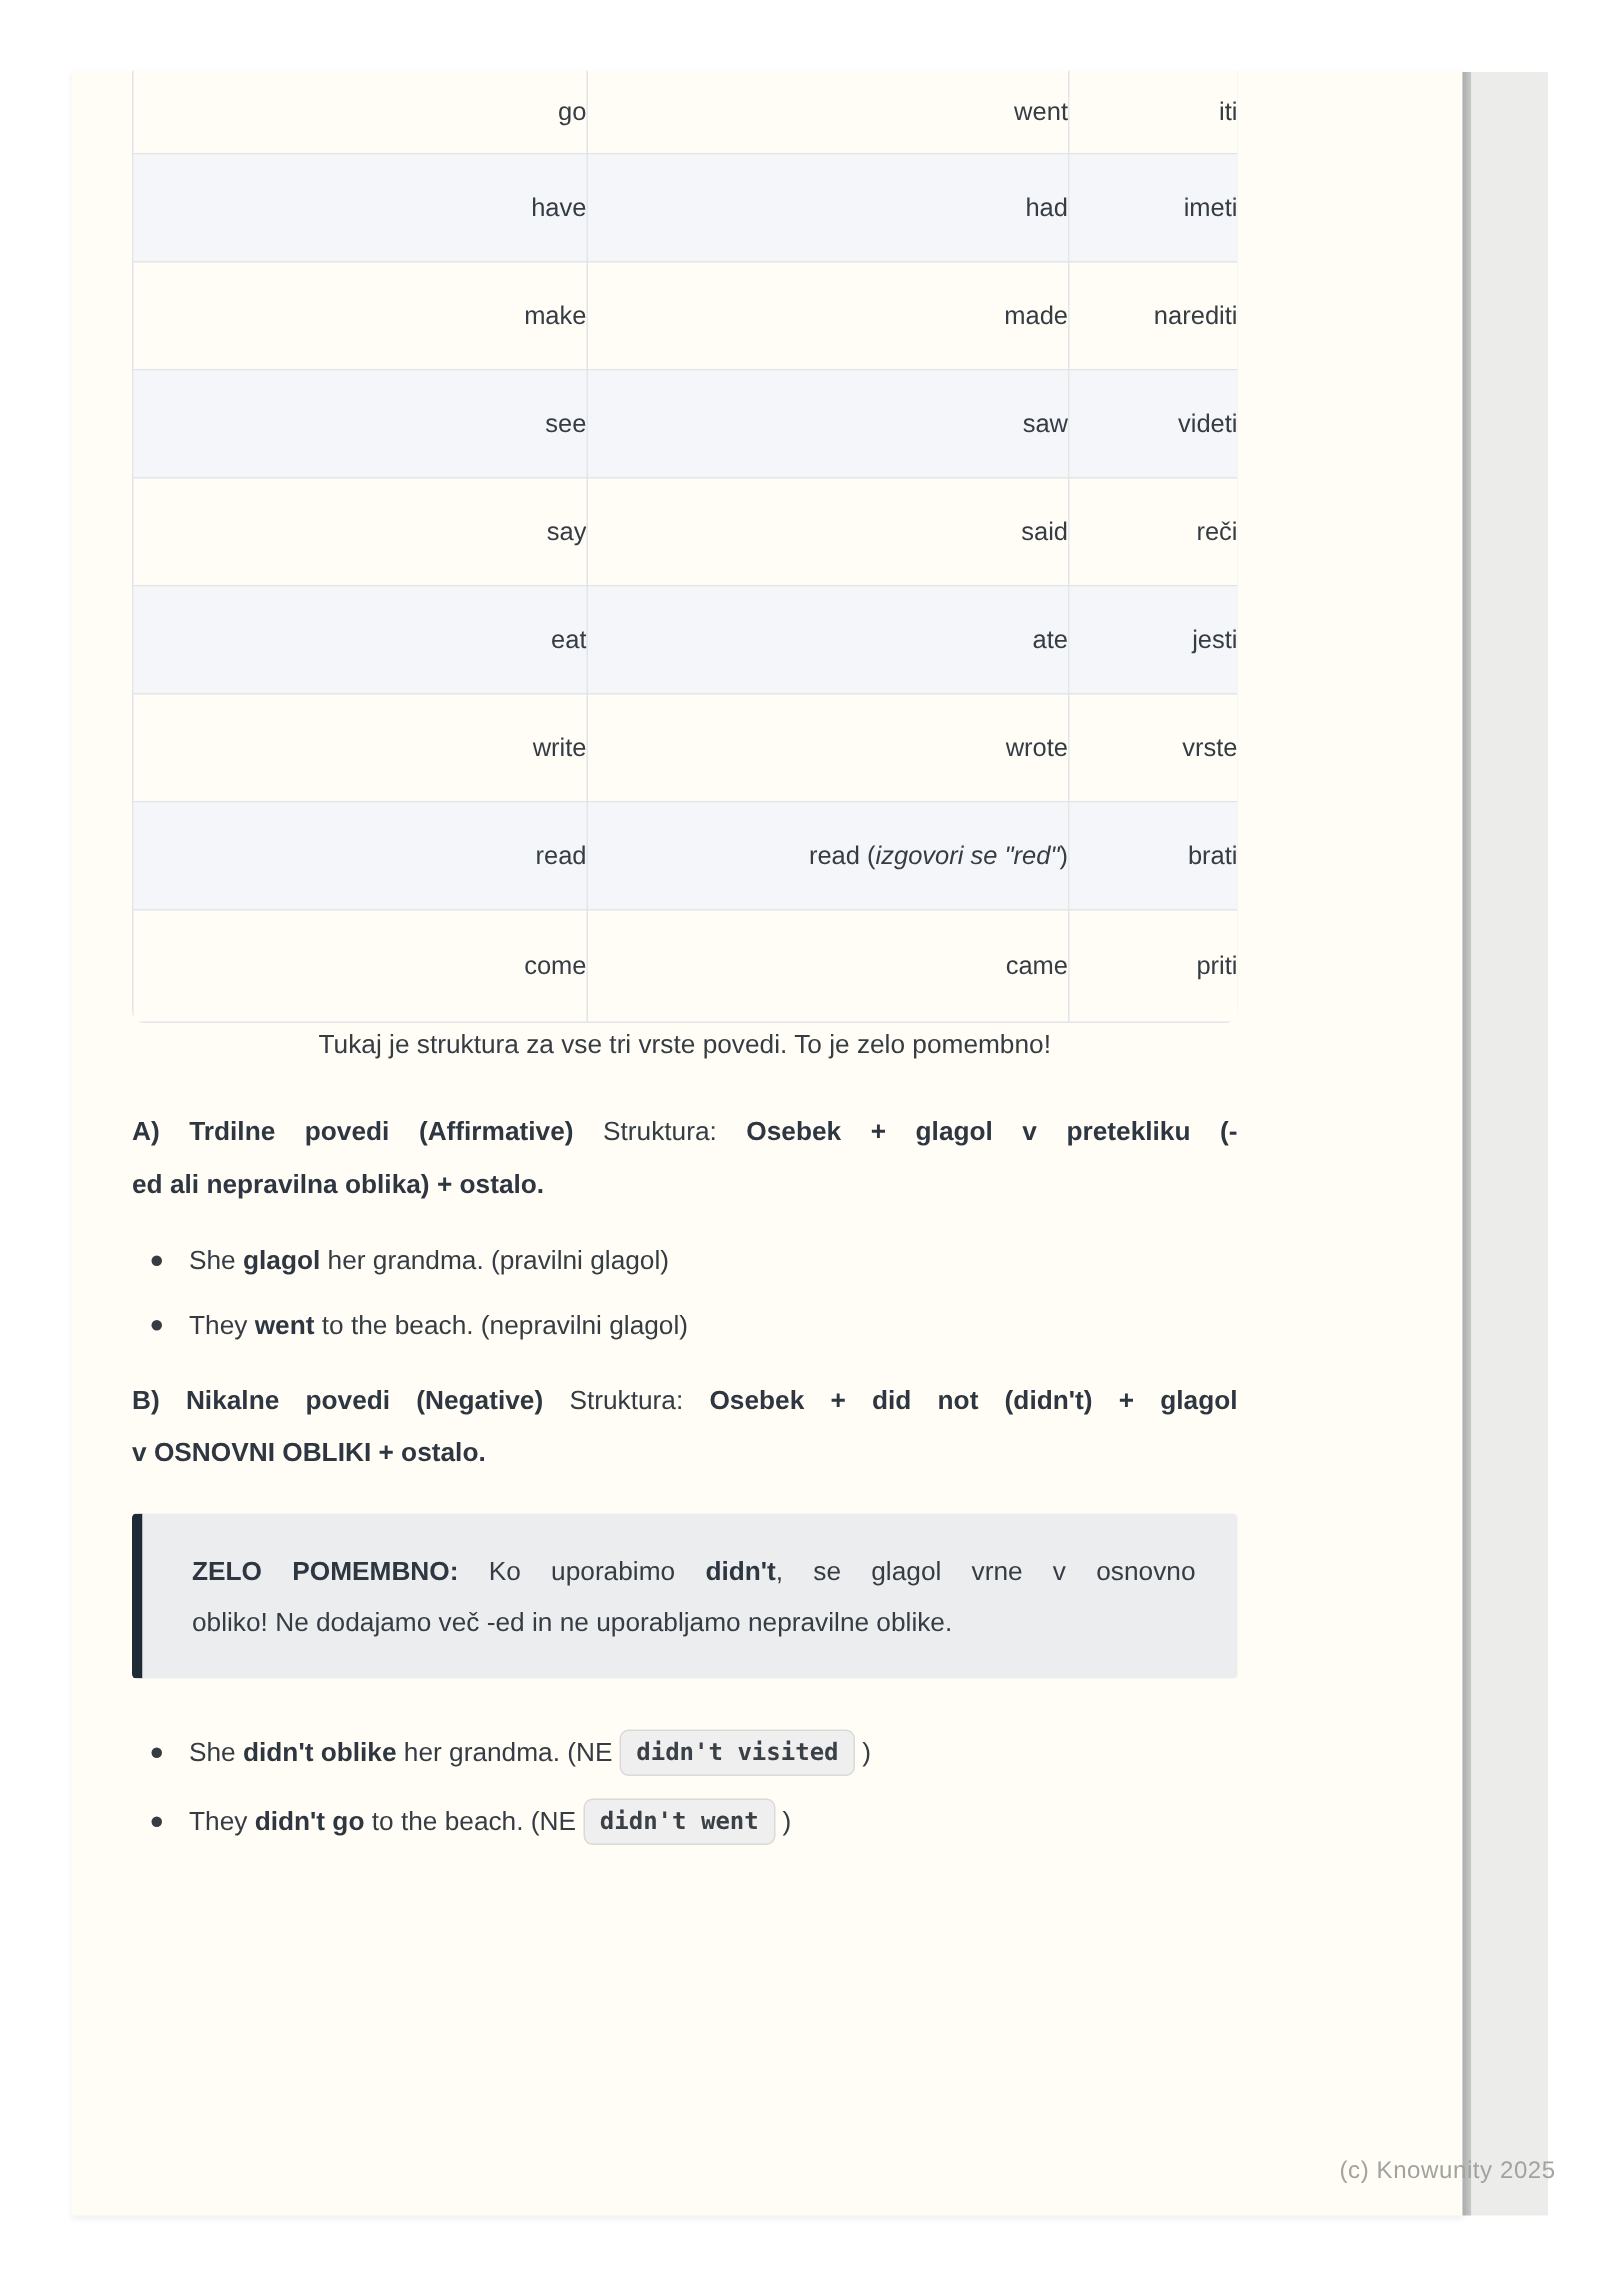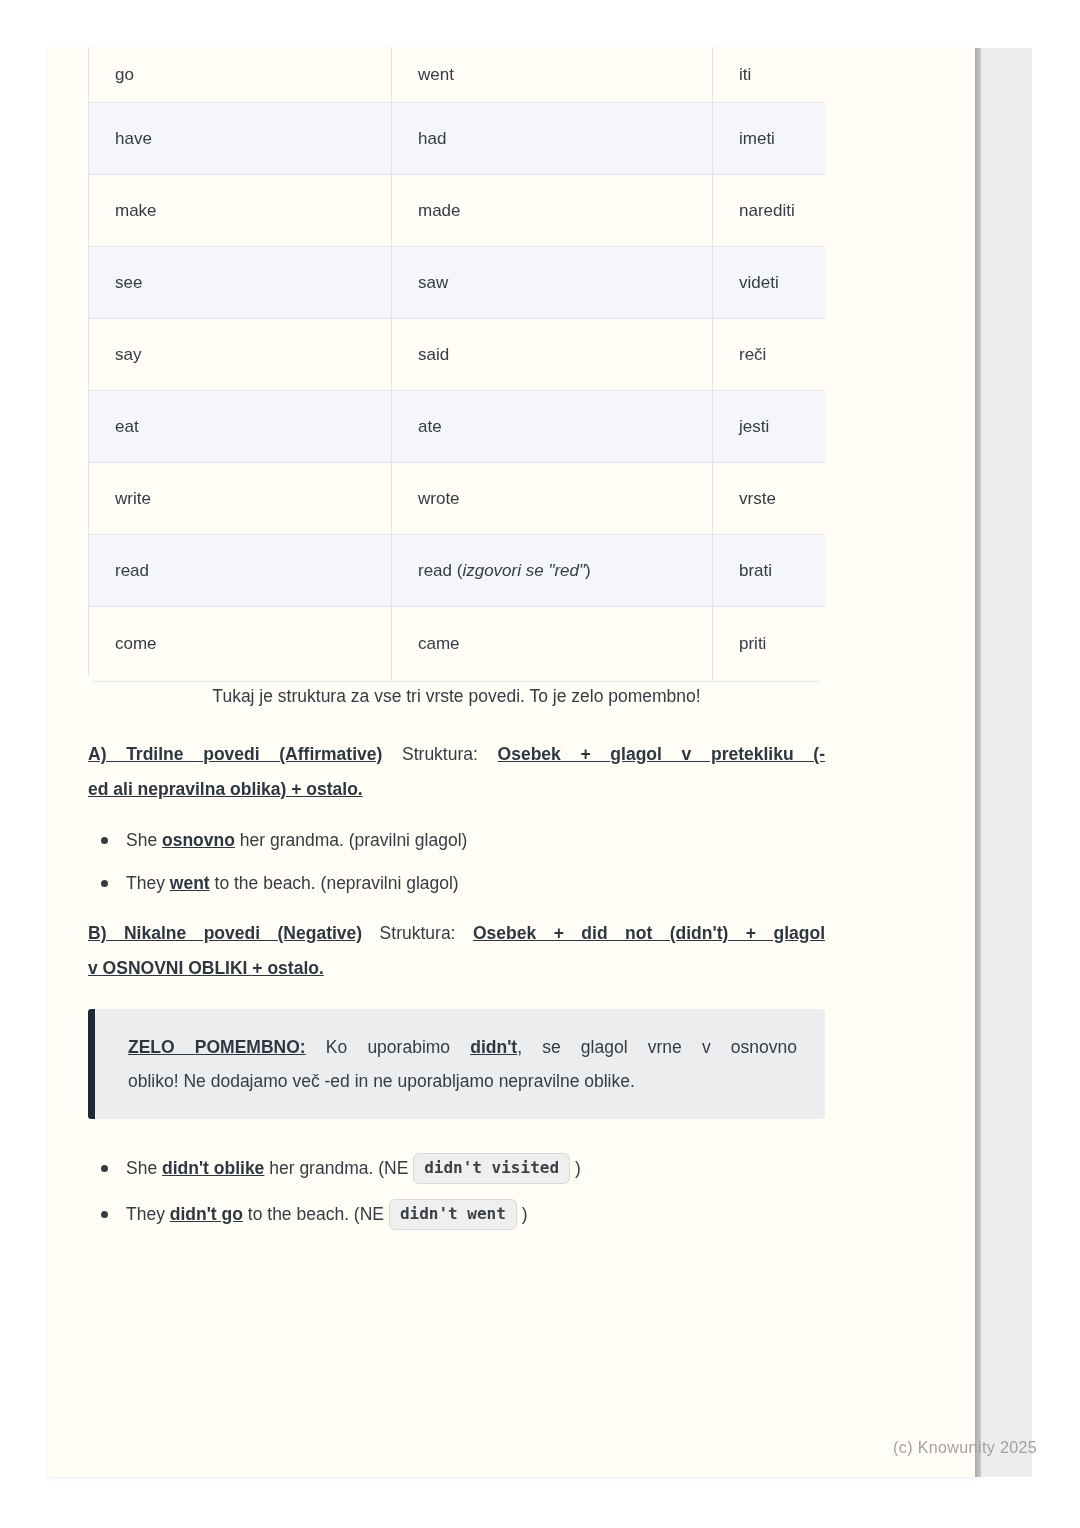--- a/index.html
+++ b/index.html
@@ -20,39 +20,39 @@
   .table-wrap{width:737px;border-radius:0 0 8px 8px;overflow:hidden;}
   table.verbs{
     width:737px;border-collapse:collapse;table-layout:fixed;
     font-size:17px;color:var(--text,#353C44);
   }
   table.verbs td{
     border:1px solid var(--border,#E2E5E9);
     padding:0 0 0 26px;vertical-align:middle;height:71px;
     overflow:hidden;white-space:nowrap;
   }
-  table.verbs tr td{border-top:none;}
+  table.verbs tr td{border-top:none;text-align:right;}
   table.verbs tr:first-child td{height:55px;}
   table.verbs tr:nth-child(9) td{height:74px;}
   table.verbs tr:nth-child(even) td{background:var(--row-alt,#F4F6F9);}
   table.verbs td:first-child{border-left:1px solid var(--border,#E2E5E9);}
   table.verbs em{font-style:italic;}
 
   
   h2.sec{
     margin:42px 0 24px;font-size:25px;line-height:34px;font-weight:700;
     color:var(--heading,#2E3741);letter-spacing:.1px;
   }
   p.intro{margin:0 0 27px;font-size:17.5px;line-height:28px;text-align:center;}
   .rich{font-size:17.5px;}
   .struct{margin:0 0 23px;}
   .struct .jline{line-height:35px;}
   .jline{text-align:justify;text-align-last:justify;}
   .jline:last-child{text-align-last:left;}
-  .b{font-weight:700;color:var(--heading,#2E3741);text-decoration:underline;}
+  .b{font-weight:700;color:var(--heading,#2E3741);}
 
   ul.examples{list-style:none;margin:0;padding:0;}
   ul.ex-small{margin-bottom:11px;}
   ul.examples li{position:relative;padding-left:38px;font-size:17.5px;}
   ul.ex-small li{line-height:20px;margin-bottom:23px;}
   ul.ex-code{margin-top:34px;}
   ul.ex-code li{line-height:30px;margin-bottom:15px;}
   ul.examples li::before{
     content:"";position:absolute;left:13px;width:7px;height:7px;border-radius:50%;
     background:var(--text,#353C44);
@@ -157,21 +157,21 @@
 
     <p class="intro">Tukaj je struktura za vse tri vrste povedi. To je zelo pomembno!</p>
 
     <div class="rich struct">
         <div class="jline"><span class="b">A) Trdilne povedi (Affirmative)</span><span> Struktura: </span><span class="b">Osebek + glagol v pretekliku (-</span></div>
         <div class="jline"><span class="b">ed ali nepravilna oblika) + ostalo.</span></div>
       </div>
 
     <ul class="examples ex-small">
       <li>
-        <span class="rich"><span>She </span><span class="b">osnovno</span><span> her grandma. (pravilni glagol)</span></span>
+        <span class="rich"><span>She </span><span class="b">glagol</span><span> her grandma. (pravilni glagol)</span></span>
       </li>
       <li>
         <span class="rich"><span>They </span><span class="b">went</span><span> to the beach. (nepravilni glagol)</span></span>
       </li>
     </ul>
 
     <div class="rich struct">
         <div class="jline"><span class="b">B) Nikalne povedi (Negative)</span><span> Struktura: </span><span class="b">Osebek + did not (didn't) + glagol</span></div>
         <div class="jline"><span class="b">v OSNOVNI OBLIKI + ostalo.</span></div>
       </div>

